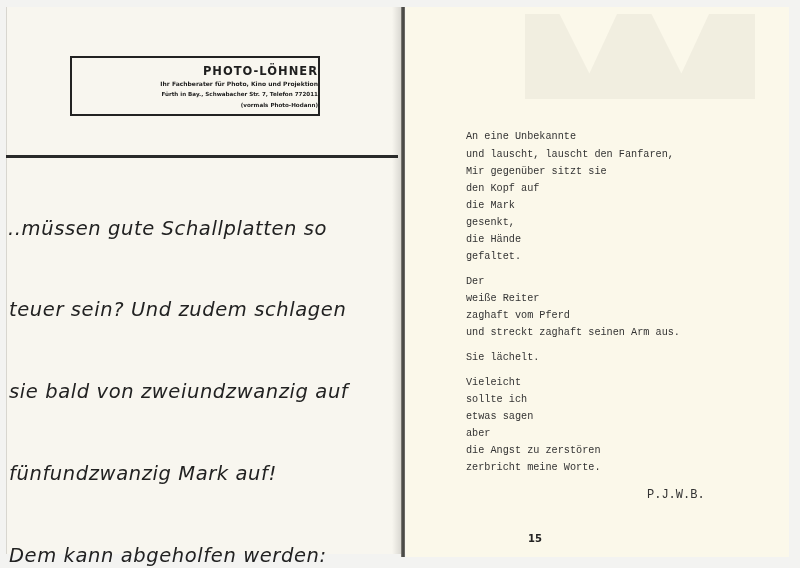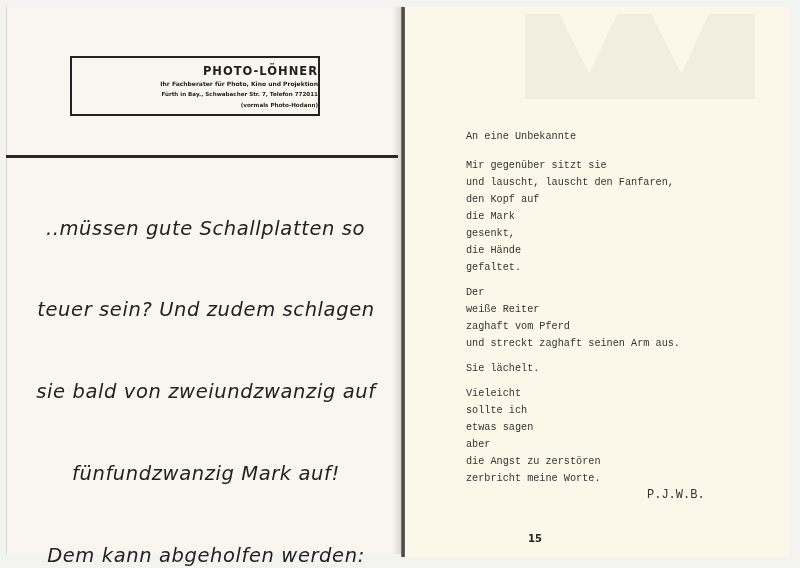--- a/index.html
+++ b/index.html
@@ -35,29 +35,29 @@
     .ad-addr { font-size:5.6px; font-weight:bold; margin-top:4px; line-height:7px; }
     .rule {
       position:absolute; left:6px; top:155px; width:392px; height:3px; background:#2a2a2a;
     }
     .ad-text {
       position:absolute; left:8px; top:160px; width:395px;
       font-family:"DejaVu Sans", sans-serif; font-style:oblique;
       font-size:19.5px; line-height:27.3px; color:#222; letter-spacing:0.6px;
       white-space:pre;
     }
-    .ad-text .line { display:block; height:27.3px;text-align:center; }
+    .ad-text .line { display:block; height:27.3px; }
     .ad-text .indent { padding-left:1px; }
     .poem {
       position:absolute; left:466px; top:128px;
       font-family:"Liberation Mono", monospace; font-size:10.2px; color:#333;
     }
     .poem .pl { display:block; height:17px; line-height:17px; white-space:pre; }
     .poem .gap { display:block; height:8px; }
-    .poem-title { display:block; height:17px; line-height:17px; margin-bottom:12px; }
+    .poem-title { display:block; height:17px; line-height:17px; margin-bottom:1px; }
     .signature {
       position:absolute; left:647px; top:488px;
       font-family:"Liberation Mono", monospace; font-size:12px; color:#333;
     }
     .page-number {
       position:absolute; left:528px; top:533px;
       font-family:"DejaVu Sans", sans-serif; font-size:10px; font-weight:bold; color:#222;text-align:center;
     }
     .ghost {
       position:absolute; left:525px; top:14px; width:230px; height:85px;
@@ -98,22 +98,22 @@
   
   
   
   
   
 </div>
 
 <div class="poem">
   <span class="poem-title">An eine Unbekannte</span>
   <div>
+    <span class="pl">und lauscht, lauscht den Fanfaren,</span>
     <span class="pl">Mir gegenüber sitzt sie</span>
-    <span class="pl">und lauscht, lauscht den Fanfaren,</span>
     <span class="pl">den Kopf auf</span>
     <span class="pl">die Mark</span>
     <span class="pl">gesenkt,</span>
     <span class="pl">die Hände</span>
     <span class="pl">gefaltet.</span>
   </div>
   <span class="gap"></span>
   <div>
     <span class="pl">Der</span>
     <span class="pl">weiße Reiter</span>

